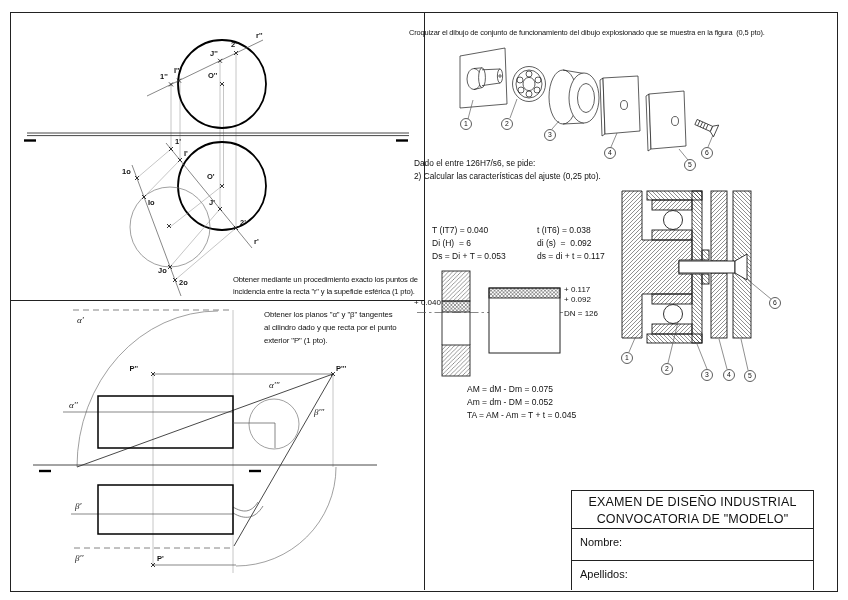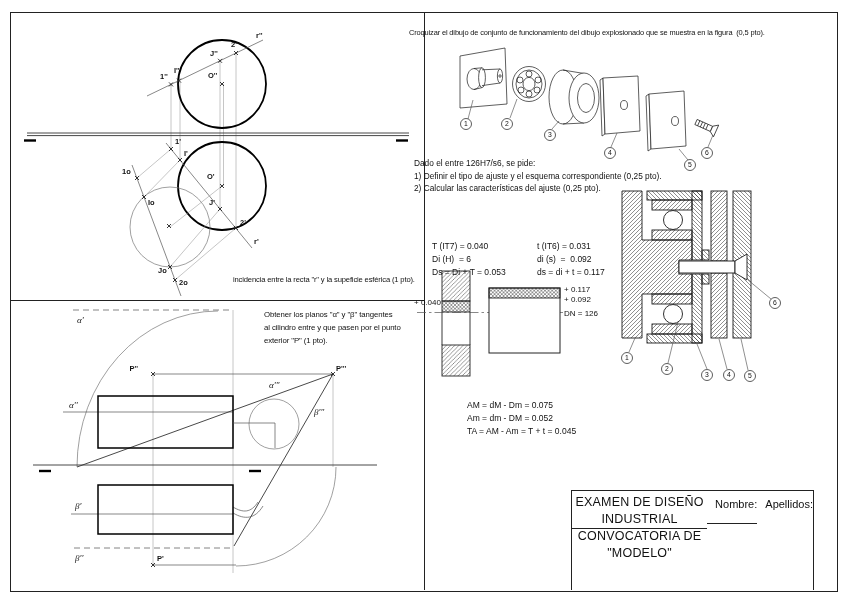--- a/index.html
+++ b/index.html
@@ -13,21 +13,21 @@
               border-right:1.2px solid #222; box-sizing:border-box; }
   .panel-sphere { position:absolute; left:0; top:0; width:413px; height:288px;
                   border-bottom:1.2px solid #222; box-sizing:border-box; overflow:hidden; }
   .panel-cyl { position:absolute; left:0; top:288px; width:413px; height:289px; overflow:hidden; }
   .panel-right { position:absolute; left:390px; top:0; width:413px; height:577px; overflow:hidden; }
 
   .small  { font-size:8px; letter-spacing:-0.15px; transform:scaleX(.93); transform-origin:left top; }
   .instr  { font-size:7.6px; letter-spacing:-0.15px; line-height:12px; }
   .instr3 { font-size:7.8px; letter-spacing:-0.1px; line-height:13px; }
   .ajuste { font-size:8.3px; line-height:12.2px; }
-  .calc   { font-size:8.5px; line-height:13px;margin-top:16px; }
+  .calc   { font-size:8.5px; line-height:13px; }
 
   
   .bold { stroke:#000; stroke-width:1.8; fill:none; }
   .boldr{ stroke:#000; stroke-width:1.5; fill:none; }
   .ln   { stroke:#555; stroke-width:.7;  fill:none; }
   .ln2  { stroke:#333; stroke-width:.9;  fill:none; }
   .proj { stroke:#979797; stroke-width:.55; fill:none; }
   .arc  { stroke:#777; stroke-width:.7;  fill:none; }
   .dsh  { stroke:#666; stroke-width:.8;  fill:none; stroke-dasharray:6 4; }
   .tick { stroke:#000; stroke-width:2.4; fill:none; }
@@ -35,21 +35,21 @@
   .lbl  { font:bold 7.5px "Liberation Sans", sans-serif; fill:#111; }
   .glbl { font:italic 9px "Liberation Serif", serif; fill:#111; }
   .co   { stroke:#333; stroke-width:.8; fill:#fff; }
   .con  { font:6.8px "Liberation Sans", sans-serif; fill:#111; text-anchor:middle; }
   .ldr  { stroke:#444; stroke-width:.6; fill:none; }
   .part { stroke:#1a1a1a; stroke-width:.9; }
   .thin { stroke:#1a1a1a; stroke-width:.7; fill:none; }
   .wht  { fill:#fff; stroke:#1a1a1a; stroke-width:.9; }
 
   
-  .tblock { border:1.6px solid #222; box-sizing:border-box; display:flex; flex-direction:row; background:#fff; }
+  .tblock { border:1.6px solid #222; box-sizing:border-box; display:flex; flex-direction:column; background:#fff; }
   .tb-head { height:38px; border-bottom:1.2px solid #222; text-align:center;
              font-size:12.5px; letter-spacing:.2px; line-height:17px; padding-top:3px; box-sizing:border-box; }
   .tb-row  { height:32.5px; border-bottom:1.2px solid #222; font-size:11px;
              padding:7px 0 0 8px; box-sizing:border-box; }
   .tb-row:last-child { border-bottom:none; }
 </style>
 </head>
 <body>
 
 <div class="page">
@@ -123,20 +123,21 @@
             <text class="lbl" x="198" y="192">J'</text>
             <text class="lbl" x="229" y="212">2'</text>
             <text class="lbl" x="243" y="231">r'</text>
             <text class="lbl" x="111" y="161">1o</text>
             <text class="lbl" x="137" y="192">Io</text>
             <text class="lbl" x="147" y="260">Jo</text>
             <text class="lbl" x="168" y="272">2o</text>
           </g>
         </svg>
         <div class="abs instr" style="left:222px; top:261px; width:192px;">
+          <div class="t">Obtener mediante un procedimiento exacto los puntos de</div>
           <div class="t">incidencia entre la recta "r" y la supeficie esférica (1 pto).</div>
         </div>
       </div>
 
       <div class="panel-cyl">
         <svg width="413" height="289" viewBox="0 0 413 289">
           <defs>
               <path id="xm2" d="M-2,-2L2,2M-2,2L2,-2"></path>
             </defs>
 
@@ -185,21 +186,21 @@
           <text class="glbl" x="258" y="87">α'''</text>
           <text class="glbl" x="64" y="208">β'</text>
           <text class="glbl" x="64" y="260">β''</text>
           <text class="glbl" x="303" y="114">β'''</text>
           <text class="lbl" x="127" y="70" text-anchor="end">P''</text>
           <text class="lbl" x="325" y="70">P'''</text>
           <text class="lbl" x="146" y="260">P'</text>
         </svg>
         <div class="abs instr3" style="left:253px; top:7px; width:160px;">
           <div class="t">Obtener los planos "α" y "β" tangentes</div>
-          <div class="t">al cilindro entre y que pasen por el punto</div>
+          <div class="t">al cilindro dado y que recta por el punto</div>
           <div class="t">exterior "P" (1 pto).</div>
         </div>
       </div>
     </div>
 
     <div class="panel-right">
 
       <div class="abs small t" style="left:8px; top:15px;">Croquizar el dibujo de conjunto de funcionamiento del dibujo explosionado que se muestra en la figura  (0,5 pto).</div>
 
       <svg class="abs" style="left:10px; top:30px;" width="330" height="150" viewBox="0 0 330 150">
@@ -274,31 +275,30 @@
             <text class="con" x="199" y="112.4">4</text>
           <circle class="co" cx="279" cy="122" r="5.5"></circle>
             <text class="con" x="279" y="124.4">5</text>
           <circle class="co" cx="296" cy="110" r="5.5"></circle>
             <text class="con" x="296" y="112.4">6</text>
         </g>
       </svg>
 
       <div class="abs ajuste t" style="left:13px; top:144px;">Dado el entre 126H7/s6, se pide:</div>
       <div class="abs ajuste" style="left:13px; top:157px;">
-        <div class="t">1) Definir el tipo de ajuste y el esquema correspondiente (0,25 pto).</div>
         <div class="t">2) Calcular las características del ajuste (0,25 pto).</div>
       </div>
 
       <div class="abs calc" style="left:31px; top:211px;">
         <div class="t">T (IT7) = 0.040</div>
         <div class="t">Di (H)  = 6</div>
         <div class="t">Ds = Di + T = 0.053</div>
       </div>
       <div class="abs calc" style="left:136px; top:211px;">
-        <div class="t">t (IT6) = 0.031</div>
+        <div class="t">t (IT6) = 0.038</div>
         <div class="t">di (s)  =  0.092</div>
         <div class="t">ds = di + t = 0.117</div>
       </div>
 
       <svg class="abs" style="left:0px; top:256px;" width="220" height="112" viewBox="0 0 220 112">
         <defs>
           <pattern id="p-h45" patternUnits="userSpaceOnUse" width="4.2" height="4.2">
             <path d="M0,4.2 L4.2,0" stroke="#444" stroke-width=".55"></path>
           </pattern>
           <pattern id="p-cross" patternUnits="userSpaceOnUse" width="3.6" height="3.6">

